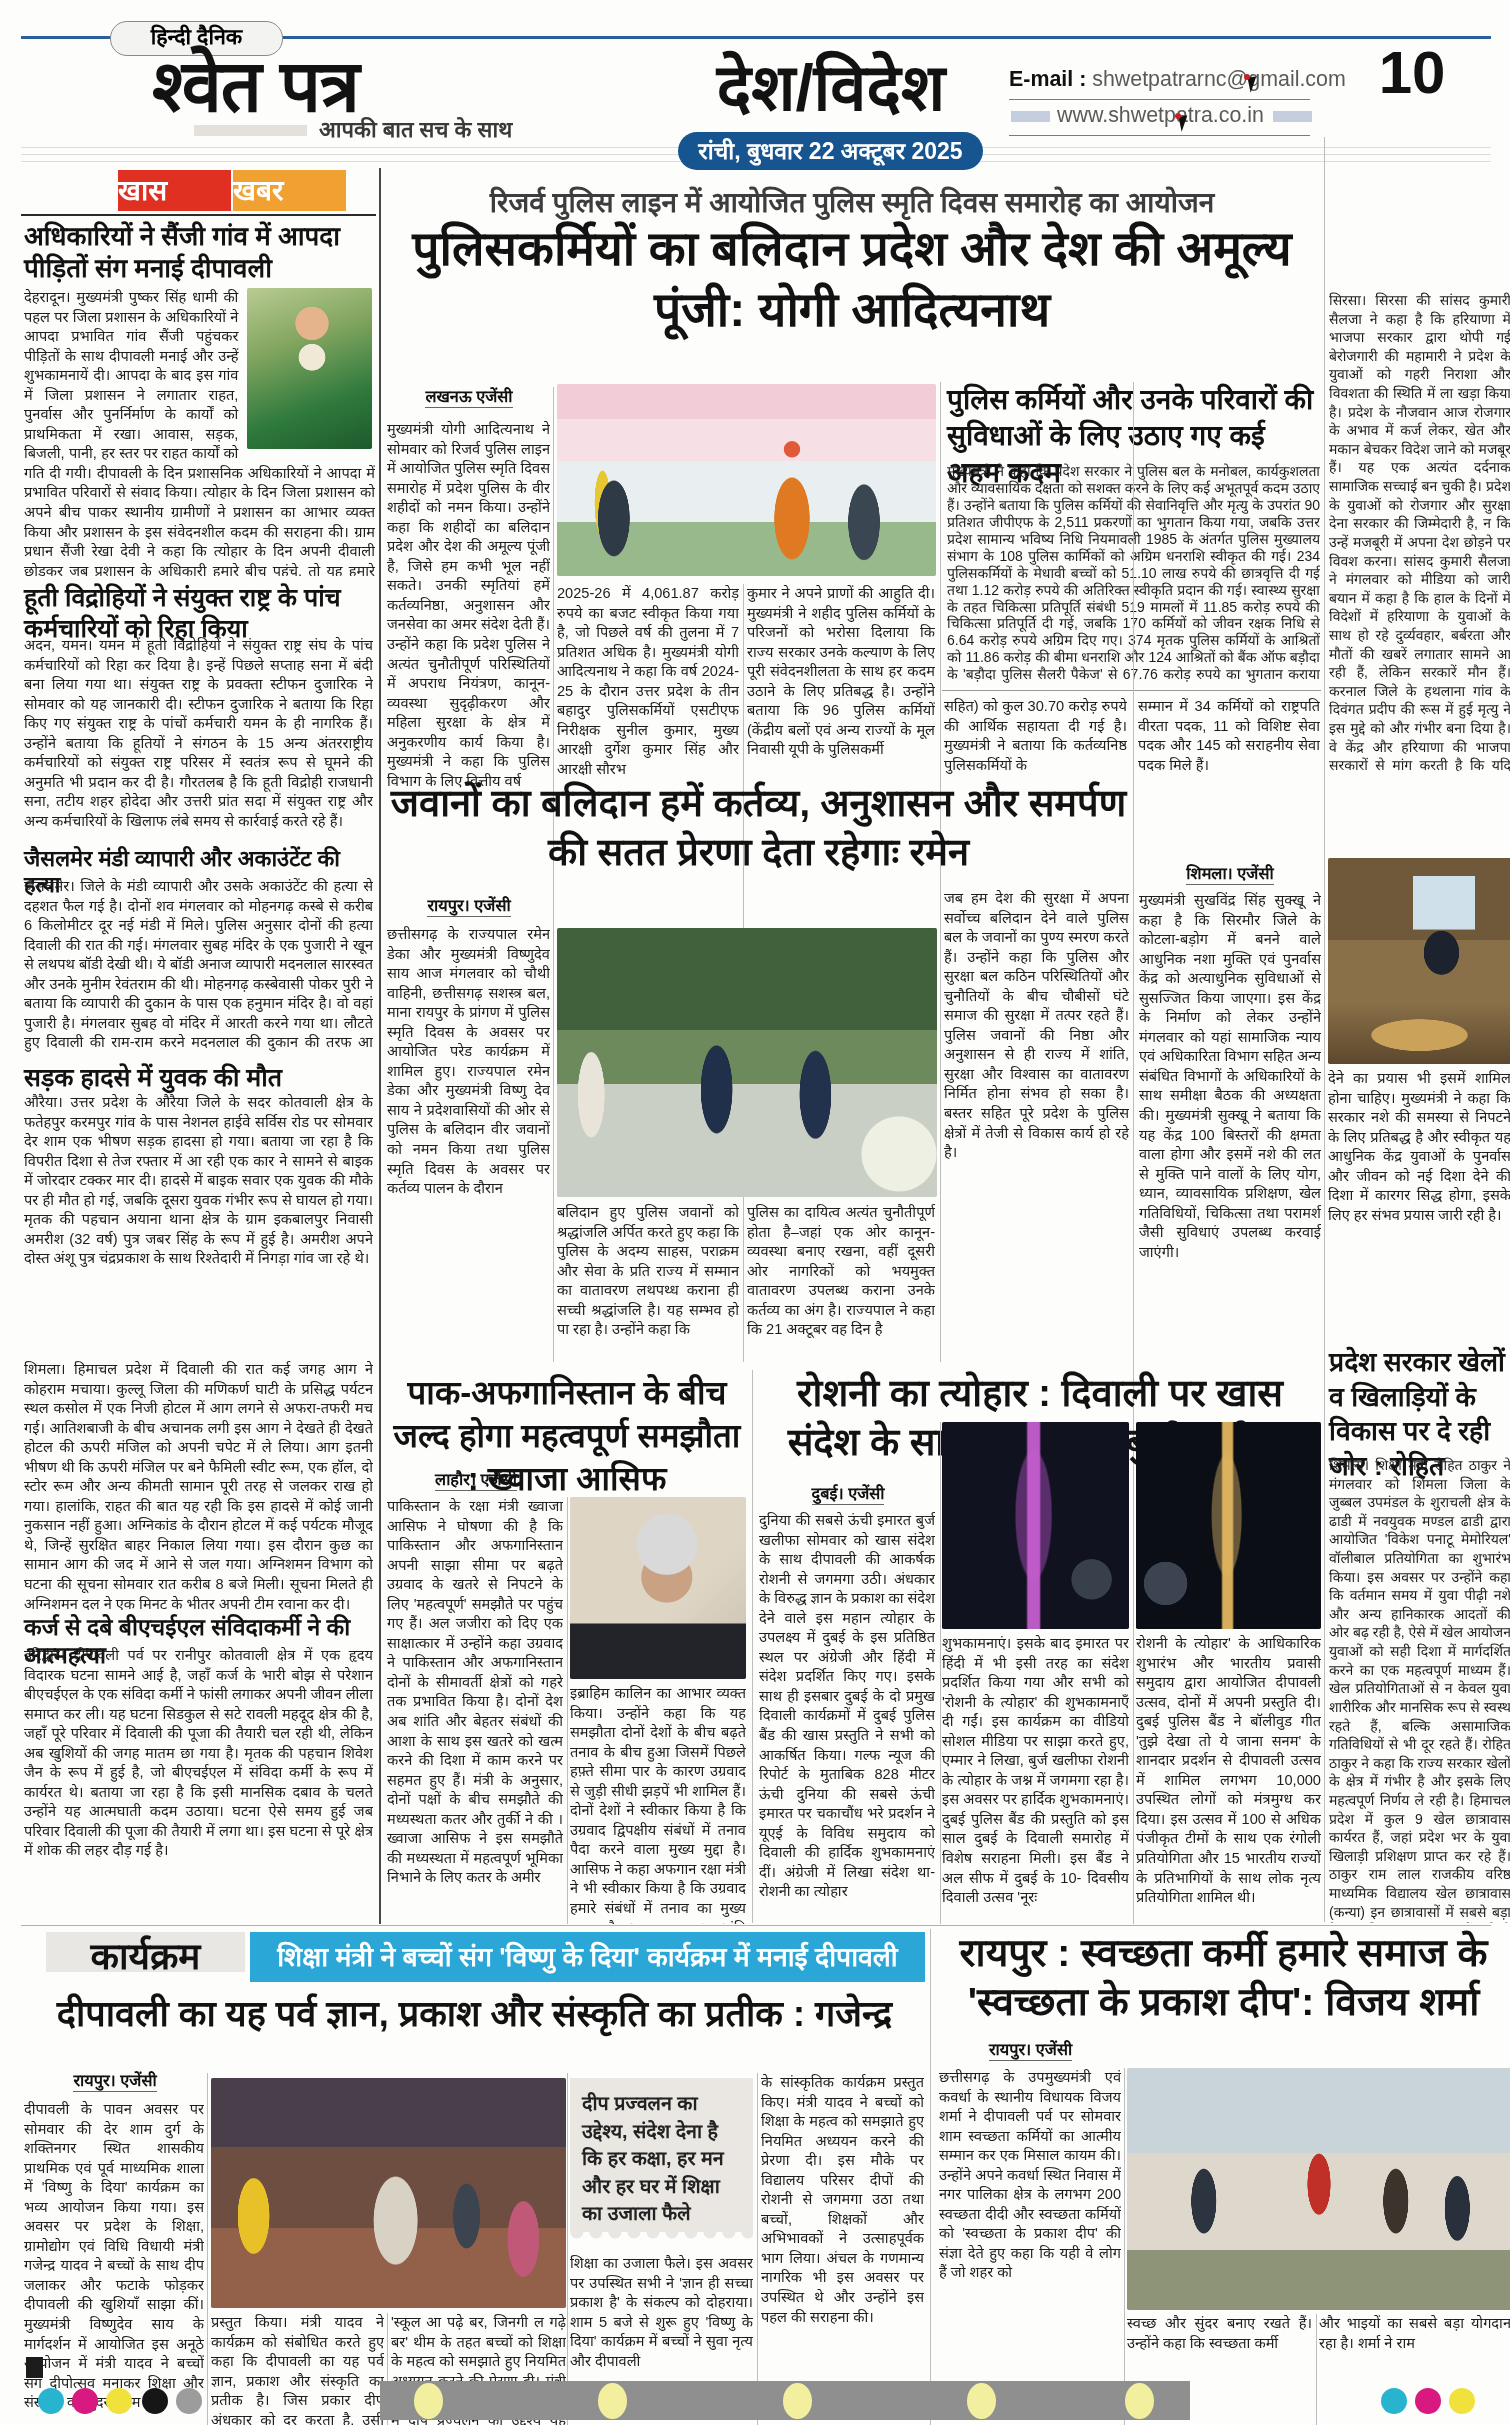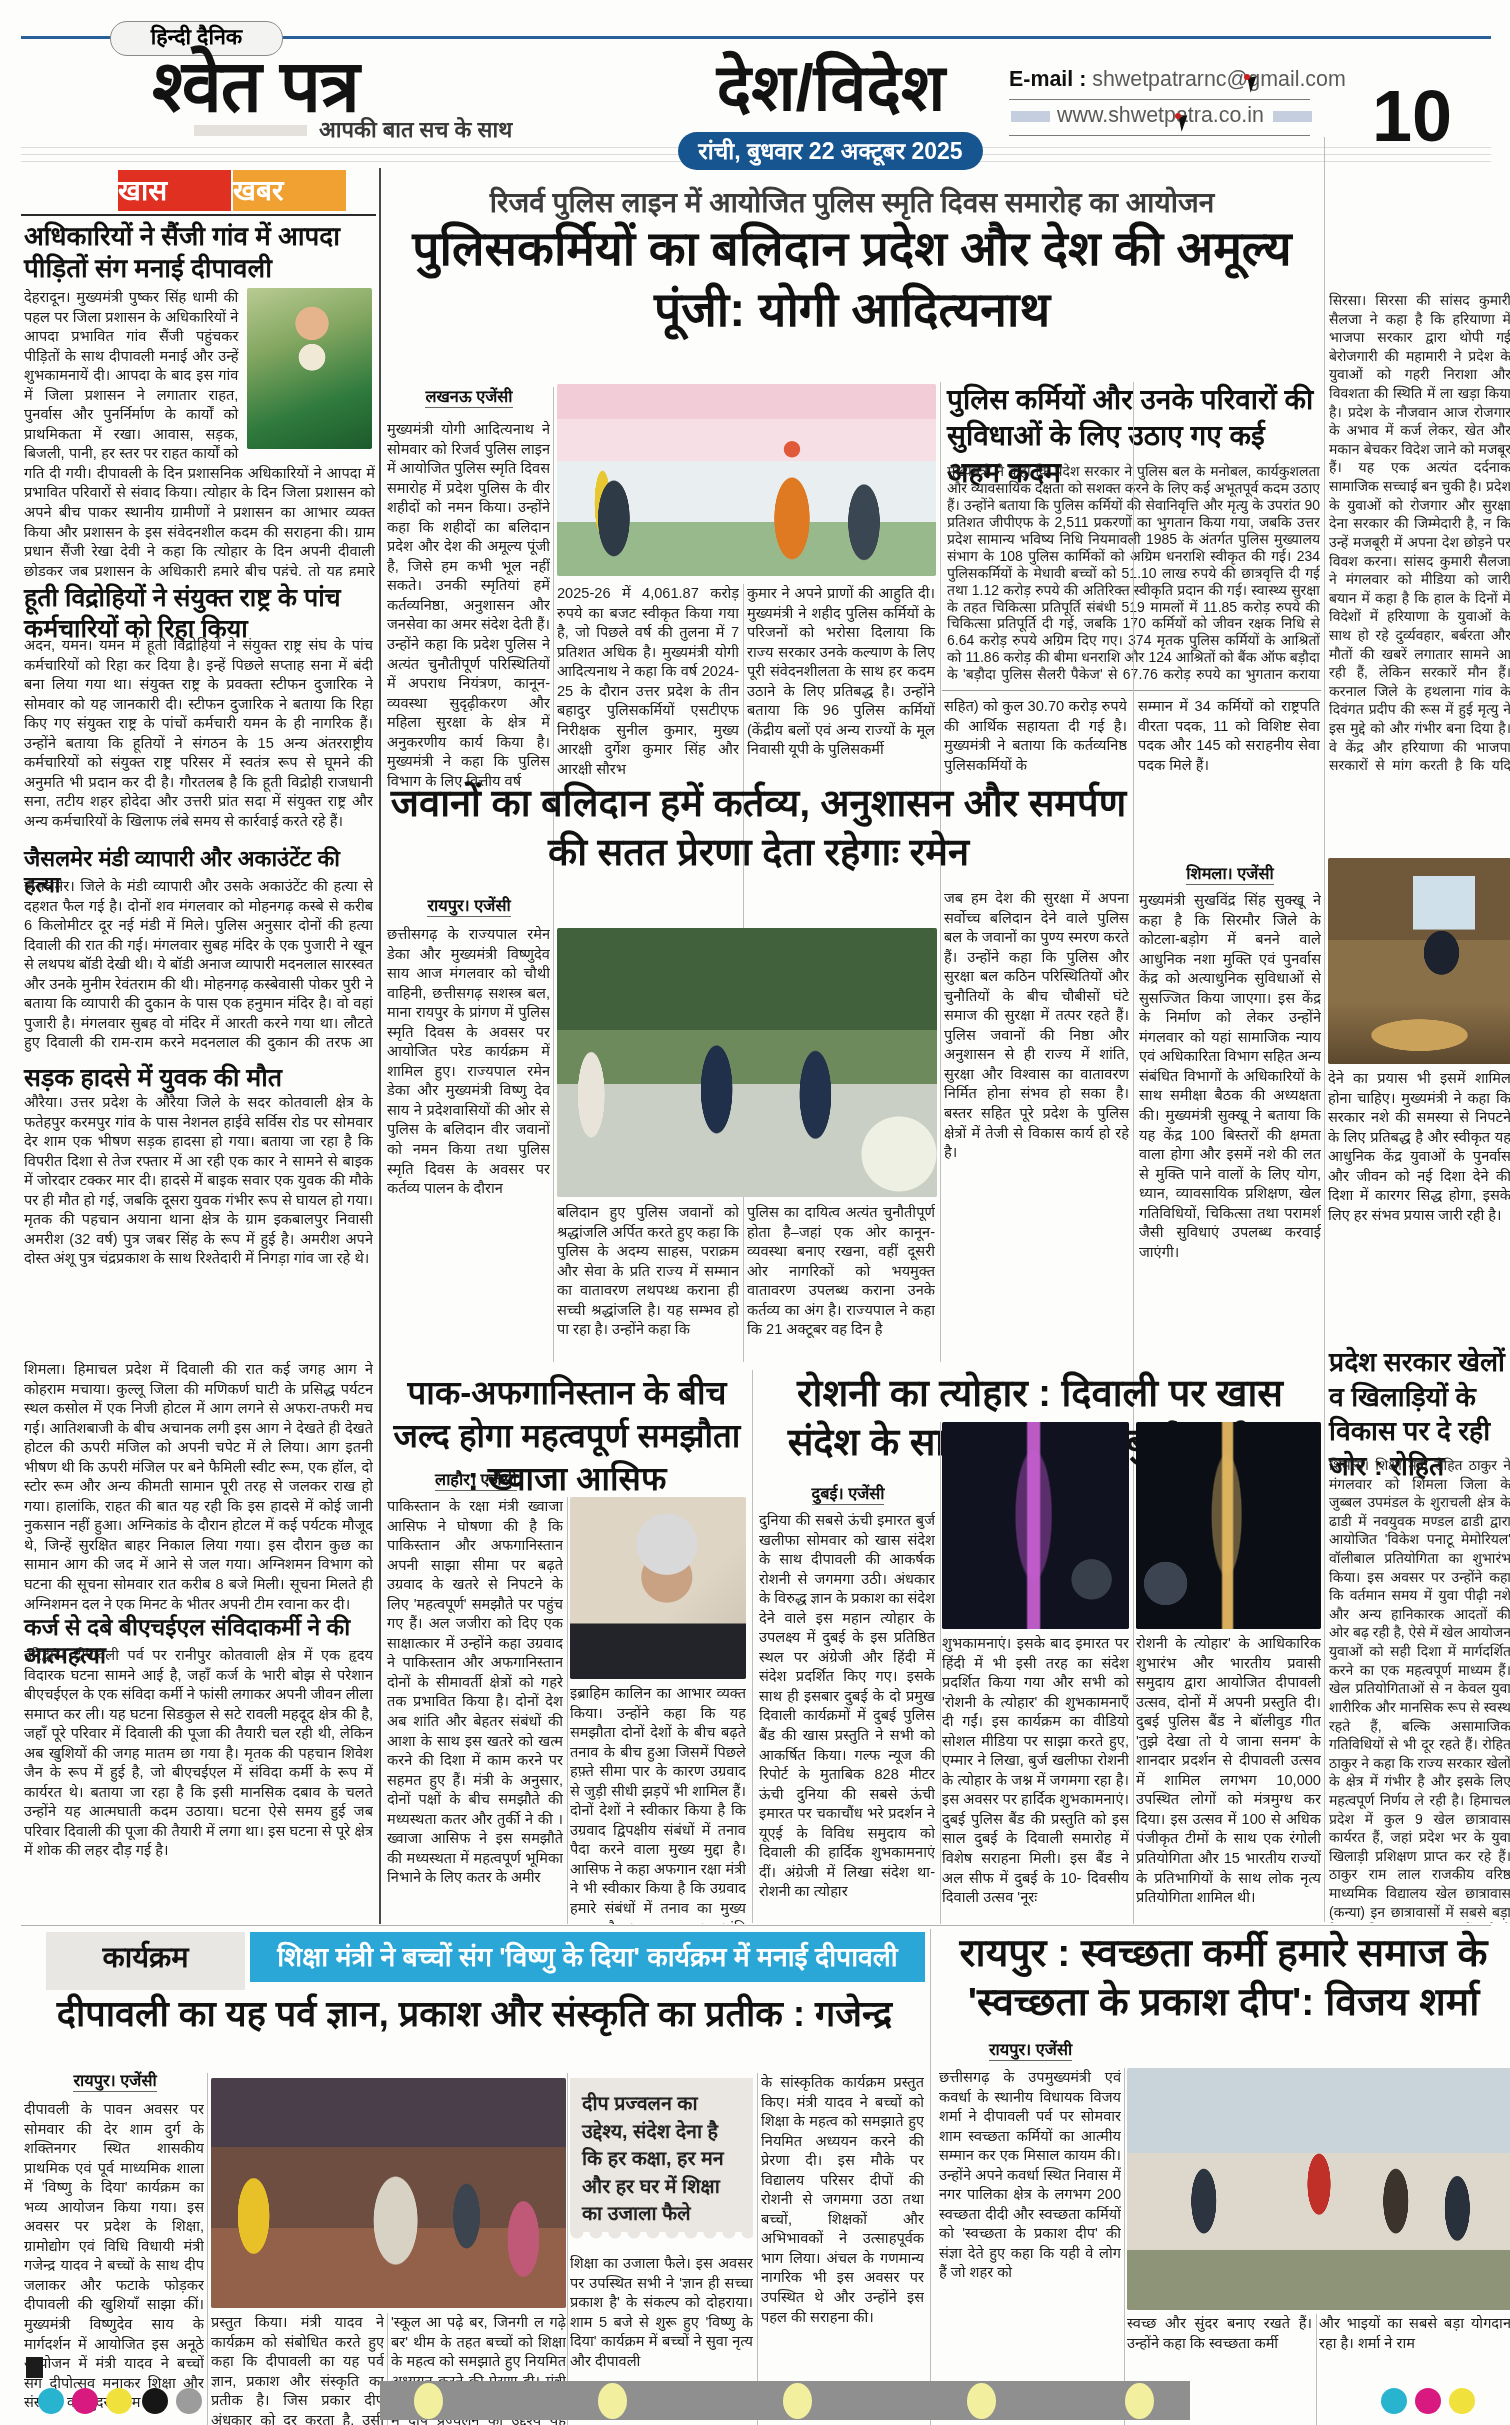--- a/index.html
+++ b/index.html
@@ -107,21 +107,21 @@
   <div class="abs" style="left:1011px;top:111px;width:39px;height:11px;background:#c5cedf;"></div>
   <div class="abs center" style="left:1050px;top:103px;width:221px;font-size:21.4px;color:#5a5a5a;">www.shwetpatra.co.in</div>
   <div class="abs" style="left:1273px;top:111px;width:39px;height:11px;background:#c5cedf;"></div>
   <div class="hdiv" style="left:1009px;top:135px;width:301px;background:#7a7a7a;"></div>
 
   <span class="cursor" style="left:1249px;top:77px;transform:rotate(-12deg);"></span>
   <span class="reddot" style="left:1244px;top:74px;"></span>
   <span class="cursor" style="left:1180px;top:116px;transform:rotate(-12deg);"></span>
   <span class="reddot" style="left:1175px;top:113px;"></span>
 
-  <div class="abs hl" style="left:1333px;top:38px;width:158px;font-size:72px;text-align:center;margin-top:37px;">10</div>
+  <div class="abs hl" style="left:1333px;top:38px;width:158px;font-size:60px;text-align:center;">10</div>
 
   <div class="vdiv" style="left:379px;top:168px;height:1756px;width:1.7px;background:#4a4a4a;"></div>
 
   <div class="abs badge" style="left:118px;top:170px;width:113px;height:41px;line-height:41px;font-size:28px;background:#e03022;">खास</div>
   <div class="abs badge" style="left:233px;top:170px;width:113px;height:41px;line-height:41px;font-size:28px;background:#f0a132;">खबर</div>
   <div class="abs" style="left:20.6px;top:214px;width:355px;height:1.7px;background:#2a2a2a;"></div>
 
   <div class="abs hl" style="left:24px;top:221px;width:349px;font-size:26px;line-height:1.22;">अधिकारियों ने सैंजी गांव में आपदा पीड़ितों संग मनाई दीपावली</div>
   <div class="abs bt" style="left:24px;top:288px;width:351px;height:288px;">
     <div style="float:right;width:128px;height:164px;margin:0 0 5.1px 8.6px;position:relative;">
@@ -199,21 +199,21 @@
   <div class="photo p6" style="left:1136px;top:1422px;width:185px;height:207px;"></div>
   <div class="abs bt" style="left:1136px;top:1634px;width:185px;height:289px;">रोशनी के त्योहार' के आधिकारिक शुभारंभ और भारतीय प्रवासी समुदाय द्वारा आयोजित दीपावली उत्सव, दोनों में अपनी प्रस्तुति दी। दुबई पुलिस बैंड ने बॉलीवुड गीत 'तुझे देखा तो ये जाना सनम' के शानदार प्रदर्शन से दीपावली उत्सव में शामिल लगभग 10,000 उपस्थित लोगों को मंत्रमुग्ध कर दिया। इस उत्सव में 100 से अधिक पंजीकृत टीमों के साथ एक रंगोली प्रतियोगिता और 15 भारतीय राज्यों के प्रतिभागियों के साथ लोक नृत्य प्रतियोगिता शामिल थी।</div>
 
   <div class="abs bt" style="left:1329px;top:291px;width:182px;height:480px;font-size:14px;line-height:1.33;">सिरसा। सिरसा की सांसद कुमारी सैलजा ने कहा है कि हरियाणा में भाजपा सरकार द्वारा थोपी गई बेरोजगारी की महामारी ने प्रदेश के युवाओं को गहरी निराशा और विवशता की स्थिति में ला खड़ा किया है। प्रदेश के नौजवान आज रोजगार के अभाव में कर्ज लेकर, खेत और मकान बेचकर विदेश जाने को मजबूर हैं। यह एक अत्यंत दर्दनाक सामाजिक सच्चाई बन चुकी है। प्रदेश के युवाओं को रोजगार और सुरक्षा देना सरकार की जिम्मेदारी है, न कि उन्हें मजबूरी में अपना देश छोड़ने पर विवश करना। सांसद कुमारी सैलजा ने मंगलवार को मीडिया को जारी बयान में कहा है कि हाल के दिनों में विदेशों में हरियाणा के युवाओं के साथ हो रहे दुर्व्यवहार, बर्बरता और मौतों की खबरें लगातार सामने आ रही हैं, लेकिन सरकारें मौन हैं। करनाल जिले के हथलाना गांव के दिवंगत प्रदीप की रूस में हुई मृत्यु ने इस मुद्दे को और गंभीर बना दिया है। वे केंद्र और हरियाणा की भाजपा सरकारों से मांग करती है कि यदि उनमें जरा भी इंसानियत बची ह, तो दिवंगत प्रदीप का शव शीघ्र भारत लाकर परिजनों को सौंपा जाए।</div>
 
   <div class="abs hl" style="left:1329px;top:1345px;width:182px;font-size:26.6px;line-height:1.3;">प्रदेश सरकार खेलों व खिलाड़ियों के विकास पर दे रही जोर : रोहित</div>
   <div class="abs bt" style="left:1329px;top:1456px;width:182px;height:467px;font-size:14px;line-height:1.33;">शिमला। शिक्षा मंत्री रोहित ठाकुर ने मंगलवार को शिमला जिला के जुब्बल उपमंडल के शुराचली क्षेत्र के ढाडी में नवयुवक मण्डल ढाडी द्वारा आयोजित 'विकेश पनाटू मेमोरियल' वॉलीबाल प्रतियोगिता का शुभारंभ किया। इस अवसर पर उन्होंने कहा कि वर्तमान समय में युवा पीढ़ी नशे और अन्य हानिकारक आदतों की ओर बढ़ रही है, ऐसे में खेल आयोजन युवाओं को सही दिशा में मार्गदर्शित करने का एक महत्वपूर्ण माध्यम हैं। खेल प्रतियोगिताओं से न केवल युवा शारीरिक और मानसिक रूप से स्वस्थ रहते हैं, बल्कि असामाजिक गतिविधियों से भी दूर रहते हैं। रोहित ठाकुर ने कहा कि राज्य सरकार खेलों के क्षेत्र में गंभीर है और इसके लिए महत्वपूर्ण निर्णय ले रही है। हिमाचल प्रदेश में कुल 9 खेल छात्रावास कार्यरत हैं, जहां प्रदेश भर के युवा खिलाड़ी प्रशिक्षण प्राप्त कर रहे हैं। ठाकुर राम लाल राजकीय वरिष्ठ माध्यमिक विद्यालय खेल छात्रावास (कन्या) इन छात्रावासों में सबसे बड़ा है। इसकी स्थापना 1987 में हुई थी और तब से यहां वॉलीबाल का प्रशिक्षण दिया जा रहा है।</div>
 
   <div class="hdiv" style="left:20.6px;top:1925px;width:1470px;background:#b0b0b0;"></div>
 
-  <div class="abs graylabel" style="left:46px;top:1932px;width:199px;height:58px;line-height:50px;font-size:29px;">कार्यक्रम</div>
+  <div class="abs graylabel" style="left:46px;top:1932px;width:199px;height:40px;line-height:50px;font-size:37px;">कार्यक्रम</div>
   <div class="abs hl center" style="left:24px;top:1991px;width:901px;font-size:36px;line-height:1.25;">दीपावली का यह पर्व ज्ञान, प्रकाश और संस्कृति का प्रतीक : गजेन्द्र</div>
 
   <div class="abs banner" style="left:250px;top:1932px;width:675px;height:50px;line-height:50px;font-size:26.6px;">शिक्षा मंत्री ने बच्चों संग 'विष्णु के दिया' कार्यक्रम में मनाई दीपावली</div>
   <div class="abs agency" style="left:24px;top:2069px;width:182px;"><span>रायपुर। एजेंसी</span></div>
   <div class="abs bt" style="left:24px;top:2100px;width:180px;height:325px;">दीपावली के पावन अवसर पर सोमवार की देर शाम दुर्ग के शक्तिनगर स्थित शासकीय प्राथमिक एवं पूर्व माध्यमिक शाला में 'विष्णु के दिया' कार्यक्रम का भव्य आयोजन किया गया। इस अवसर पर प्रदेश के शिक्षा, ग्रामोद्योग एवं विधि विधायी मंत्री गजेन्द्र यादव ने बच्चों के साथ दीप जलाकर और फटाके फोड़कर दीपावली की खुशियाँ साझा कीं। मुख्यमंत्री विष्णुदेव साय के मार्गदर्शन में आयोजित इस अनूठे आयोजन में मंत्री यादव ने बच्चों संग दीपोत्सव मनाकर शिक्षा और संस्कृति का सुंदर संगम</div>
   <div class="vdiv" style="left:207px;top:2073px;height:353px;"></div>
   <div class="photo p8" style="left:211px;top:2078px;width:355px;height:230px;"></div>
   <div class="abs bt" style="left:211px;top:2313px;width:173px;height:113px;">प्रस्तुत किया। मंत्री यादव ने कार्यक्रम को संबोधित करते हुए कहा कि दीपावली का यह पर्व ज्ञान, प्रकाश और संस्कृति का प्रतीक है। जिस प्रकार दीप अंधकार को दूर करता है, उसी प्रकार शिक्षा जीवन से अज्ञान का अंधकार मिटाती है। उन्होंने</div>
   <div class="vdiv" style="left:387px;top:2313px;height:113px;"></div>
   <div class="abs bt" style="left:391px;top:2313px;width:175px;height:113px;">'स्कूल आ पढ़े बर, जिनगी ल गढ़े बर' थीम के तहत बच्चों को शिक्षा के महत्व को समझाते हुए नियमित अध्ययन करने की प्रेरणा दी। मंत्री यादव ने कहा कि विद्यालय परिसर में दीप प्रज्वलन का उद्देश्य यह संदेश देना है कि हर कक्षा, हर मन और हर घर में</div>

